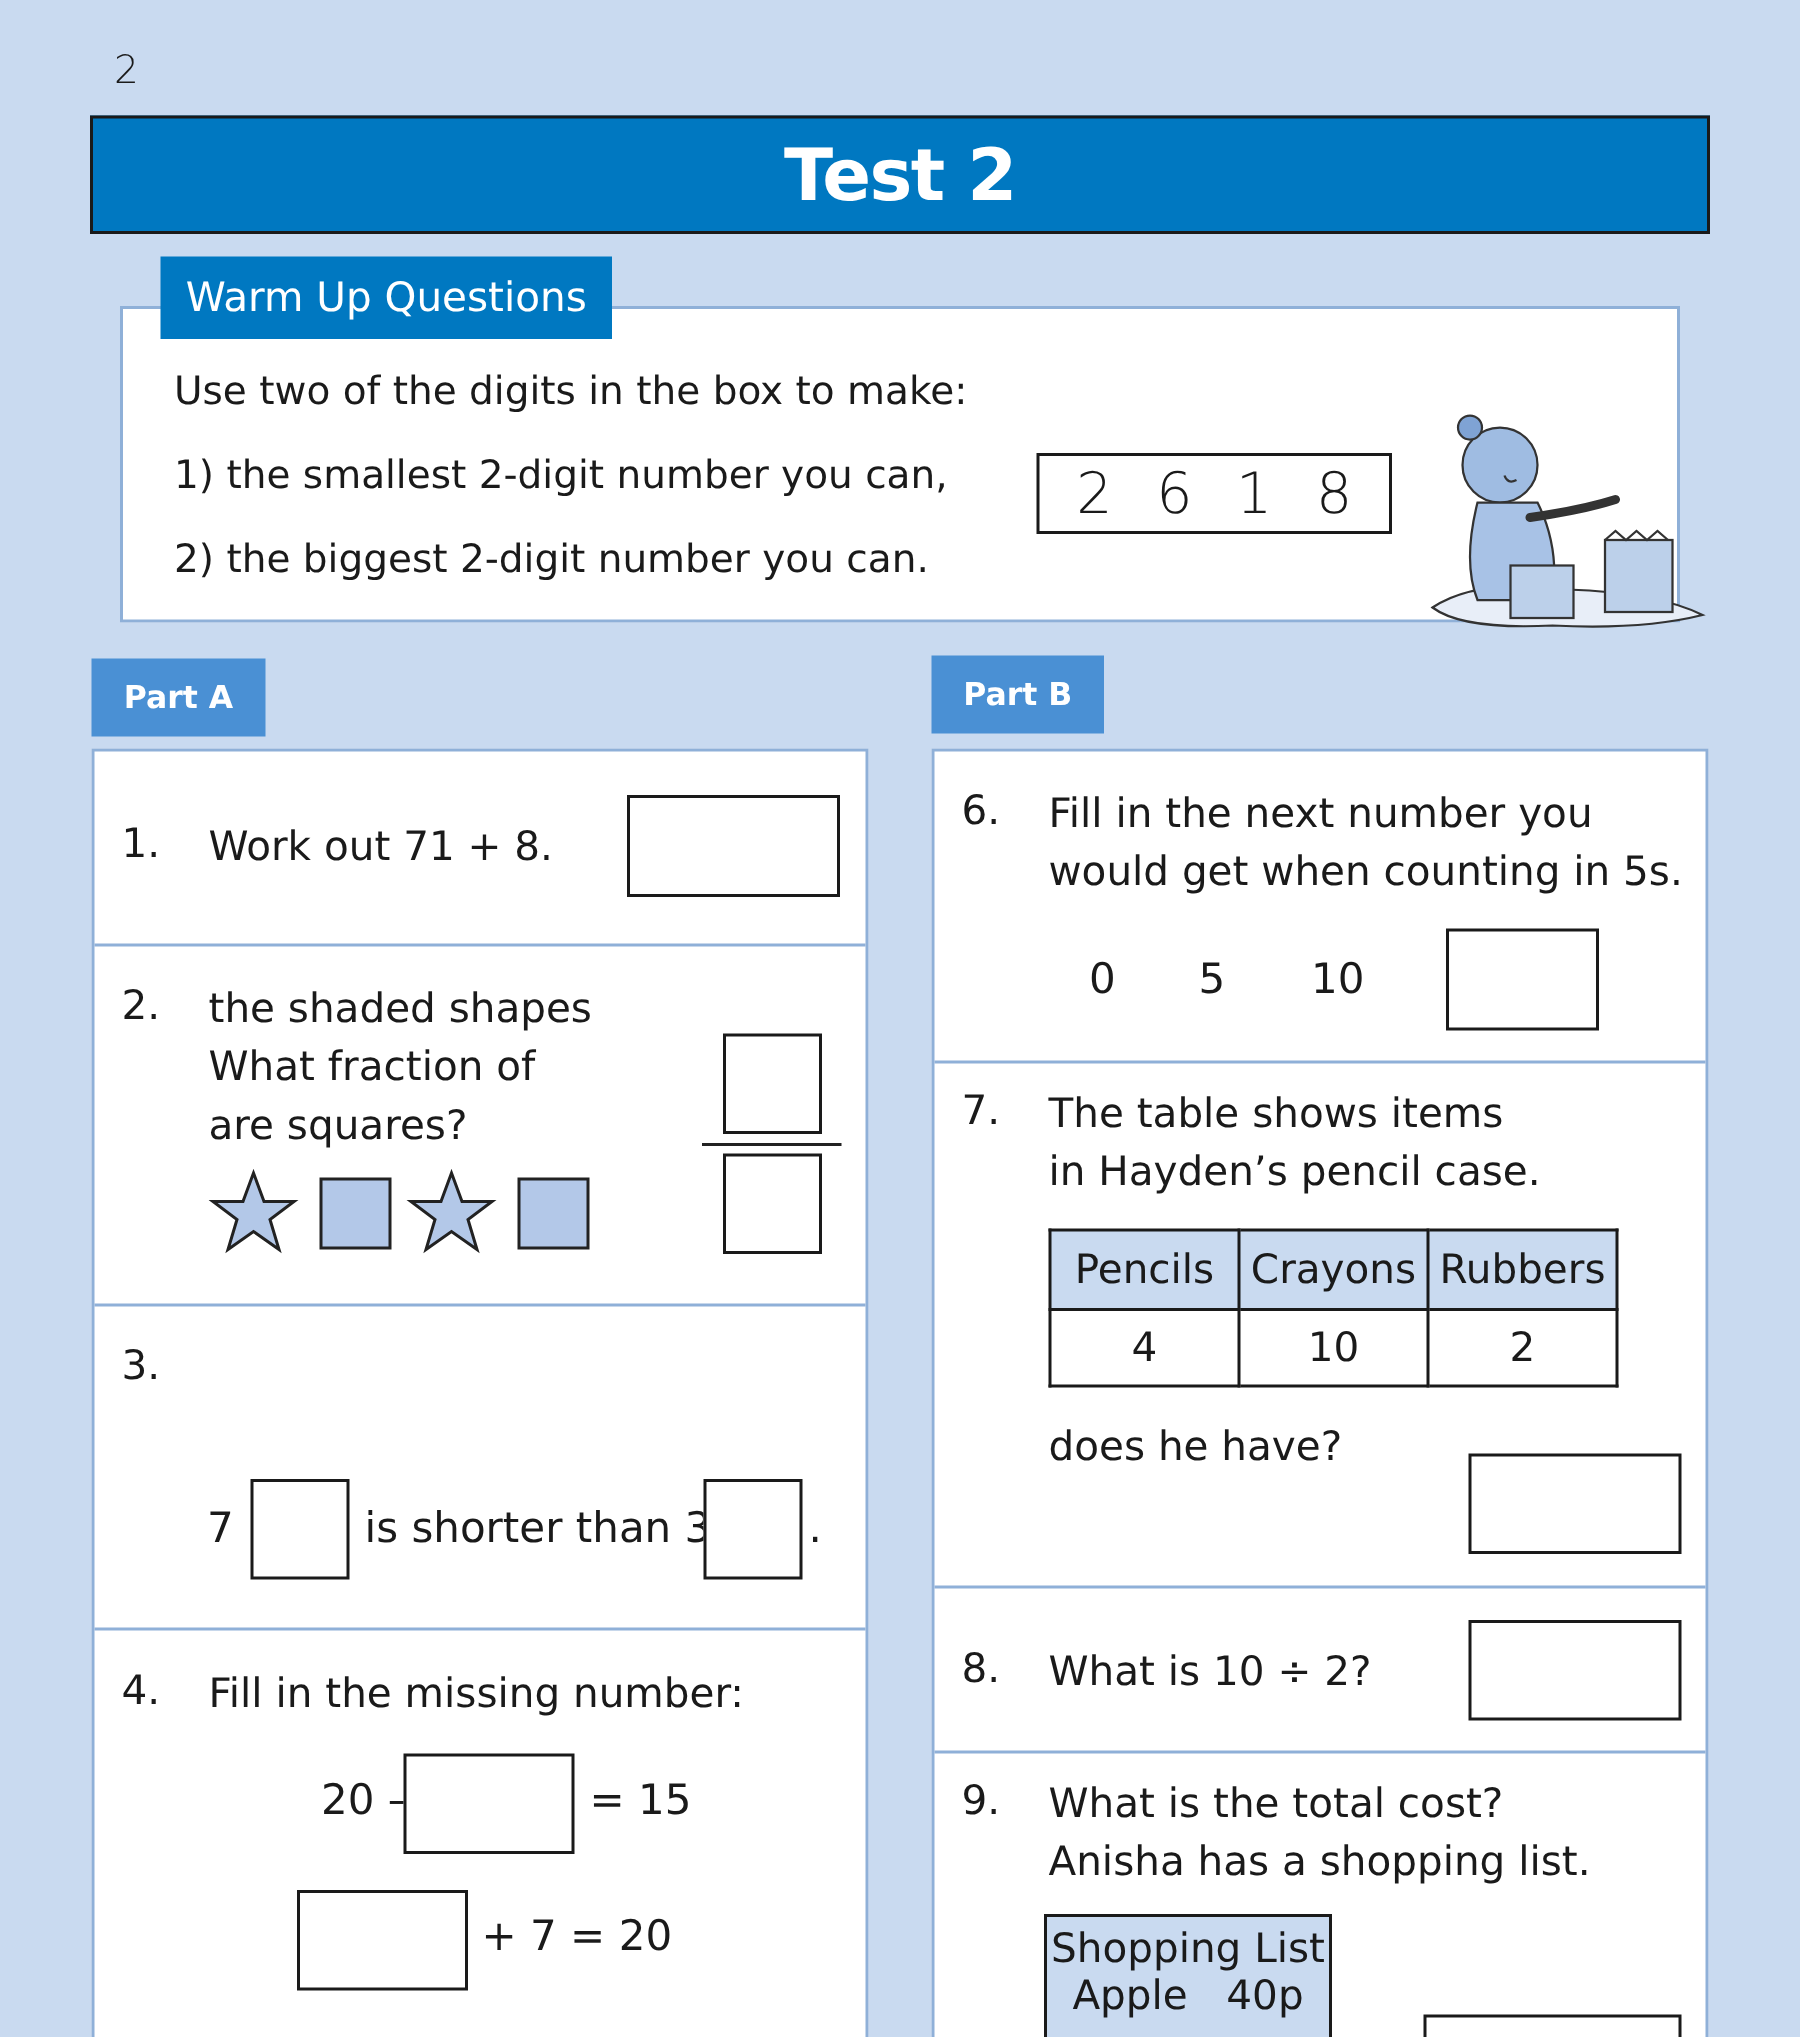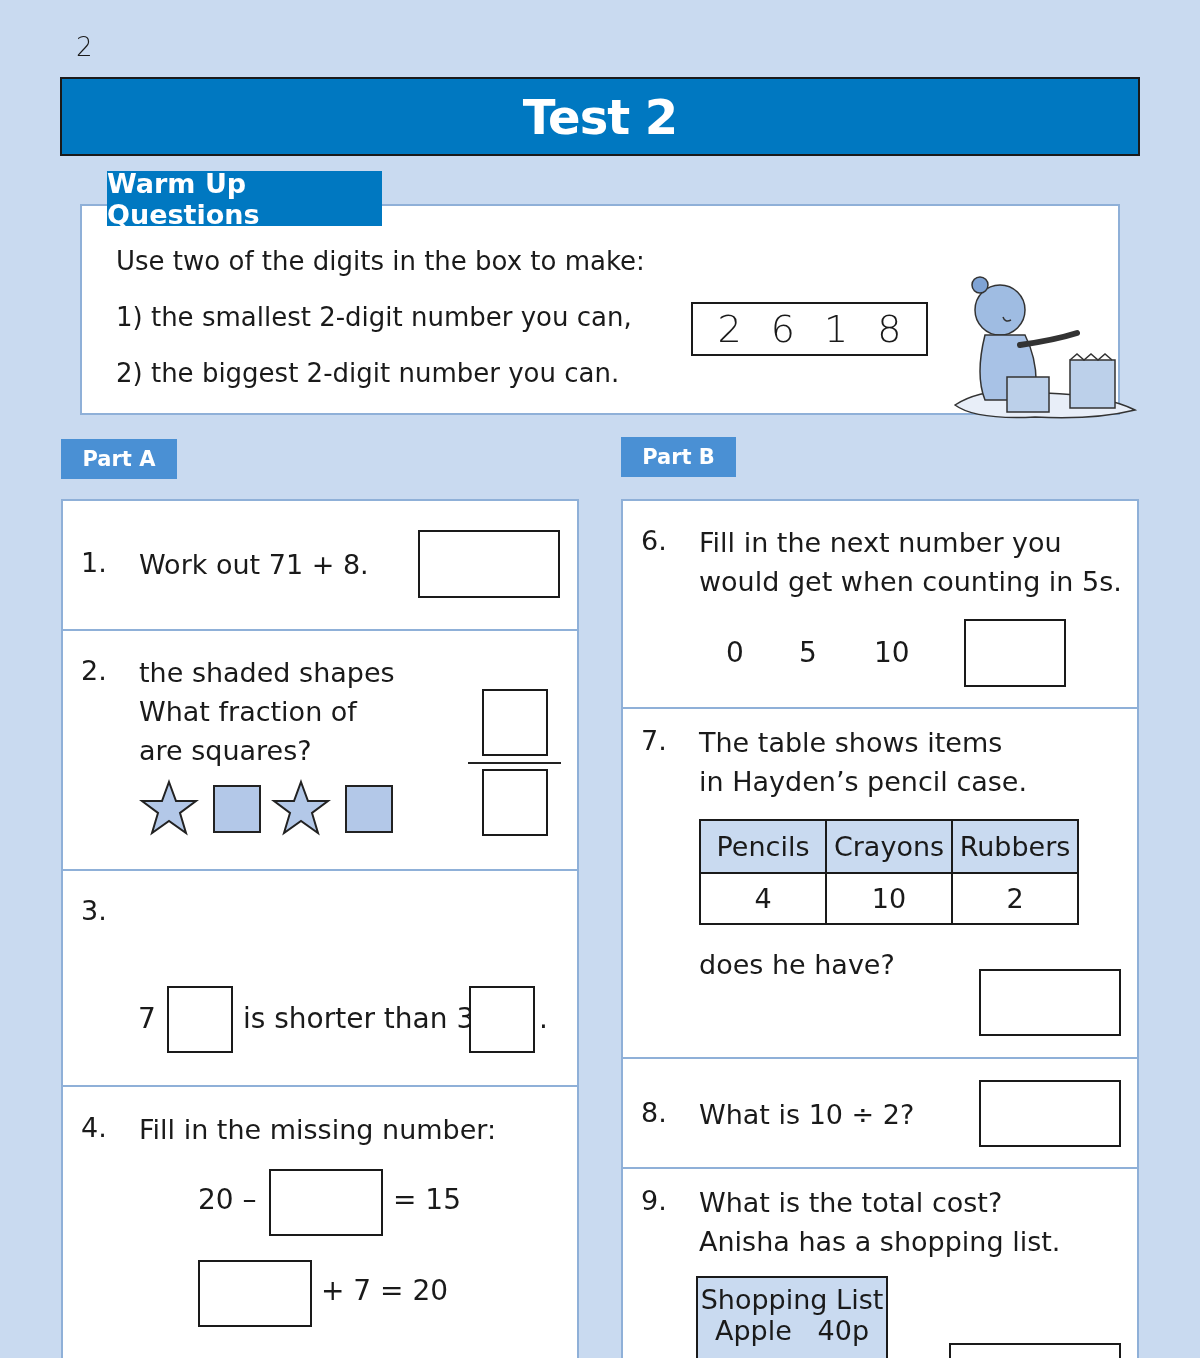--- a/index.html
+++ b/index.html
@@ -16,35 +16,35 @@
     background: #0078c1; border: 2px solid #1a1a1a;
     display: flex; align-items: center; justify-content: center;
   }
   .title-bar h1 { color: #fff; font-size: 48px; font-weight: bold; letter-spacing: -1px; }
 
   .warmup-panel {
     position: absolute; left: 80px; top: 204px; width: 1040px; height: 211px;
     background: #fff; border: 2px solid #8fb0d8;
   }
   .warmup-tab {
-    position: absolute; left: 107px; top: 171px; width: 275px; height: 55px;
-    background: #0078c1; color: #fff; font-weight: bold; font-size: 27px;
+    position: absolute; left: 107px; top: 171px; width: 301px; height: 55px;
+    background: #0078c1; color: #fff; font-weight: normal; font-size: 27px;
     display: flex; align-items: center; justify-content: center;
   }
   .warmup-line { position: absolute; font-size: 26px; left: 116px; }
   .digits-box {
     position: absolute; left: 691px; top: 302px; width: 237px; height: 54px;
     border: 2px solid #1a1a1a; background: #fff;
     display: flex; justify-content: space-around; align-items: center;
     font-size: 38px; font-weight: 300; padding: 0 10px;
   }
   .girl { position: absolute; left: 945px; top: 265px; width: 195px; height: 165px; }
 
   .part-tab {
-    position: absolute; height: 40px; background: #4a90d4; color: #fff;
+    position: absolute; height: 52px; background: #4a90d4; color: #fff;
     font-weight: bold; font-size: 21px; display: flex; align-items: center; justify-content: center;
   }
   .column {
     position: absolute; background: #fff; border: 2px solid #8fb0d8;
   }
   .qrow { position: absolute; left: 0; right: 0; border-bottom: 2px solid #8fb0d8; }
   .qnum { position: absolute; font-size: 27px; }
   .qtext { position: absolute; font-size: 27px; line-height: 39px; }
   .answer-box { position: absolute; border: 2px solid #1a1a1a; background: #fff; }
   .inline-text { position: absolute; font-size: 28px; }
@@ -123,21 +123,21 @@
     <div class="inline-text" style="left:75px; top:131px;">7</div>
     <div class="answer-box" style="left:104px; top:115px; width:66px; height:67px;"></div>
     <div class="inline-text" style="left:180px; top:131px;">is shorter than 3</div>
     <div class="answer-box" style="left:406px; top:115px; width:66px; height:67px;"></div>
     <div class="inline-text" style="left:476px; top:131px;">.</div>
   </div>
 
   <div class="qrow" style="top:586px; height:320px; border-bottom:none;">
     <div class="qnum" style="left:18px; top:25px;">4.</div>
     <div class="qtext" style="left:76px; top:23px;">Fill in the missing number:</div>
-    <div class="inline-text" style="left:135px; top:96px;text-align:right;">20 –</div>
+    <div class="inline-text" style="left:151px; top:96px;text-align:right;">20 –</div>
     <div class="answer-box" style="left:206px; top:82px; width:114px; height:67px;"></div>
     <div class="inline-text" style="left:330px; top:96px;">= 15</div>
     <div class="answer-box" style="left:135px; top:173px; width:114px; height:67px;"></div>
     <div class="inline-text" style="left:258px; top:187px;">+ 7 = 20</div>
   </div>
 </div>
 
 <div class="part-tab" style="left:621px; top:437px; width:115px;">Part B</div>
 <div class="column" style="left:621px; top:499px; width:518px; height:900px;">
 

